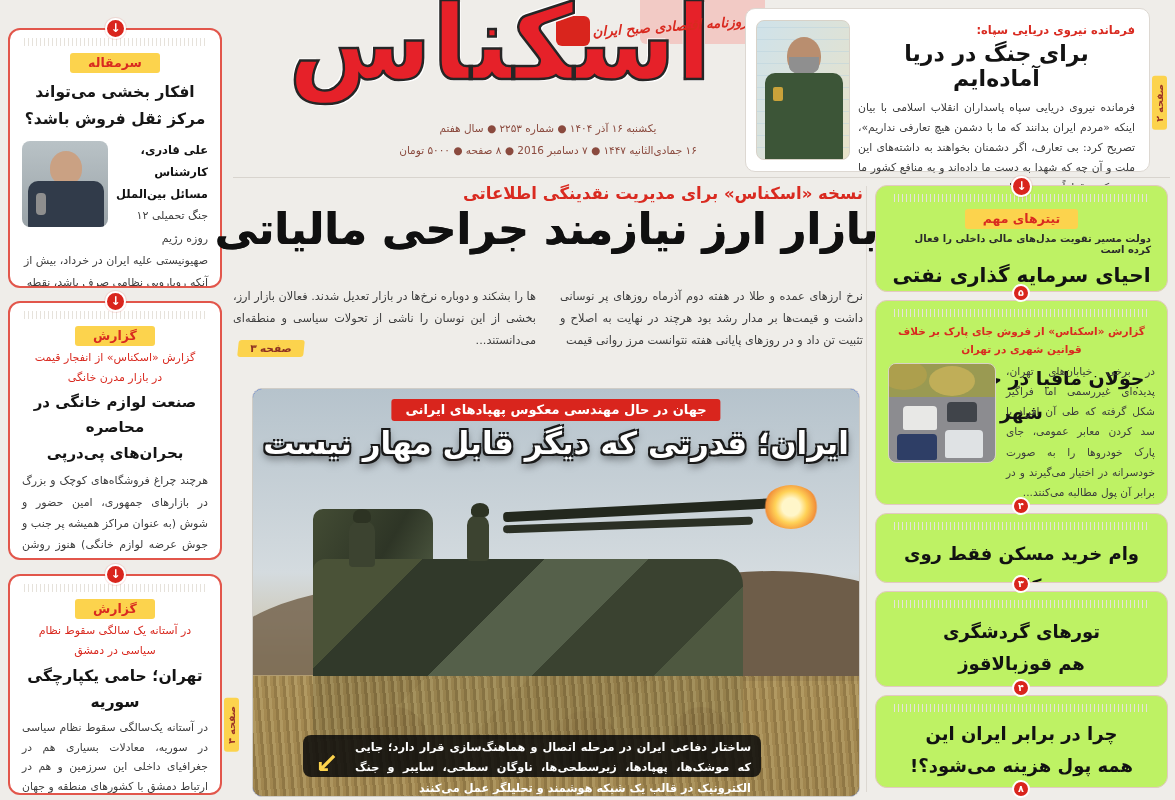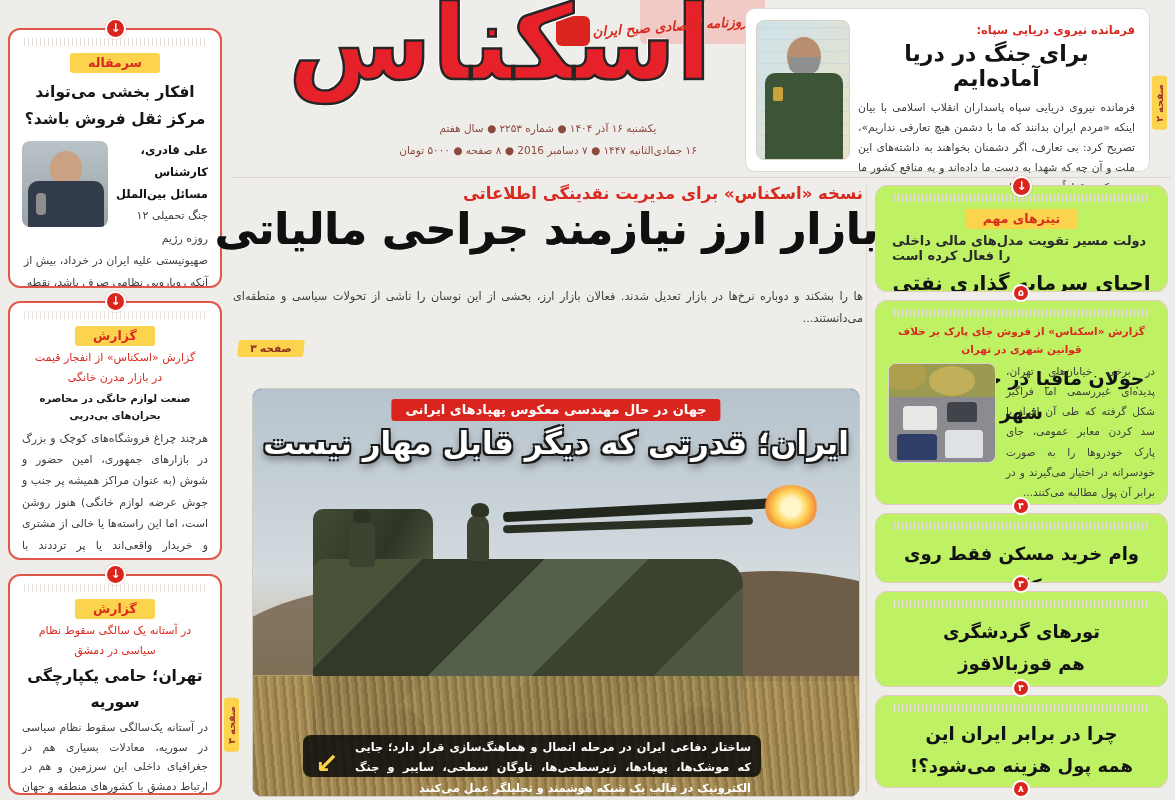--- a/index.html
+++ b/index.html
@@ -52,21 +52,21 @@
   .ed-photo .head { position:absolute; left:28px; top:10px; width:32px; height:34px; border-radius:50% 50% 45% 45%; background:#caa183; }
   .ed-photo .suit { position:absolute; left:6px; top:40px; width:76px; height:46px; border-radius:10px 10px 0 0; background:#313b4a; }
   .ed-photo .mic  { position:absolute; left:14px; top:52px; width:10px; height:22px; border-radius:4px; background:#8e8e8e; }
   .ed-author { font-weight:bold; color:#111; font-size:11.5px; line-height:1.8; text-align:justify; }
   .ed-body { color:#3d3d3d; font-size:11px; line-height:1.85; text-align:justify; }
 
   
   .ap-box { left:8px; top:301px; width:214px; height:259px; }
   .sy-box { left:8px; top:574px; width:214px; height:221px; }
   .rep-kick { color:#d92a20; font-weight:normal; font-size:11px; text-align:center; line-height:1.8; margin-top:2px; }
-  .rep-title { text-align:center; font-size:10px; font-weight:bold; color:#141414; line-height:1.7; margin-top:2px; }
+  .rep-title { text-align:center; font-size:15px; font-weight:bold; color:#141414; line-height:1.7; margin-top:2px; }
 
   
   .navy-box { position:absolute; left:745px; top:8px; width:405px; height:164px; background:#fff;
      border:1.5px solid #ddd8d2; border-radius:10px; }
   .navy-photo { position:absolute; left:10px; top:11px; width:94px; height:140px; border-radius:8px; overflow:hidden;
      background:linear-gradient(120deg,#cfe2ea,#e8e2c9); border:1px solid #d8d2c8; }
   .navy-photo .map { position:absolute; inset:0;
      background:repeating-linear-gradient(0deg, transparent 0 11px, #b9d2dd 11px 12px); opacity:.5; }
   .navy-photo .head { position:absolute; left:30px; top:16px; width:34px; height:38px; border-radius:50% 50% 46% 46%; background:#b98e6f; }
   .navy-photo .beard { position:absolute; left:32px; top:36px; width:30px; height:18px; border-radius:0 0 50% 50%; background:#8f8f8f; }
@@ -115,21 +115,21 @@
   .m-cap .arrow { position:absolute; left:12px; top:4px; color:#fcd34d; font-size:28px; font-weight:bold; }
 
   
   .sb1 { left:875px; top:185px; width:293px; height:107px; text-align:center; }
   .sb2 { left:875px; top:300px; width:293px; height:205px; }
   .sb3 { left:875px; top:513px; width:293px; height:70px; text-align:center; }
   .sb4 { left:875px; top:591px; width:293px; height:96px; text-align:center; }
   .sb5 { left:875px; top:695px; width:293px; height:93px; text-align:center; }
   .gbox::before { content:""; display:block; height:8px; margin:0 2px 6px;
      background:repeating-linear-gradient(90deg,#e6e2db 0 1px, transparent 1px 4px); }
-  .sb-kick { font-size:13px; font-weight:bold; color:#2a2a2a; text-align:left; margin-top:4px; }
+  .sb-kick { font-size:10px; font-weight:bold; color:#2a2a2a; text-align:right; margin-top:4px; }
   .sb-kick-red { font-size:10.5px; font-weight:bold; color:#d92a20; text-align:center; line-height:1.7; }
   .sb-title-lg { font-size:20px; font-weight:bold; color:#121212; text-align:center; margin-top:8px; }
   .sb-title { font-size:18px; font-weight:bold; color:#121212; text-align:center; line-height:1.8; margin-top:4px; }
   .sb2 .sb-title { margin-top:2px; }
   .sb-photo { position:absolute; left:12px; top:62px; width:108px; height:100px; border-radius:8px; overflow:hidden;
      background:linear-gradient(#9a9a52 0 34%, #8c8c90 34%); border:1px solid #d9d2c6; }
   .sb-photo .tree { position:absolute; width:46px; height:30px; border-radius:50%; background:#b2a04c; opacity:.8; }
   .sb-photo .car { position:absolute; border-radius:4px 4px 2px 2px; }
   .sb-body { position:absolute; right:12px; left:130px; top:60px; bottom:6px; font-size:10.6px; line-height:1.9;
      color:#3d3d3d; text-align:justify; }
@@ -186,20 +186,21 @@
       <div class="kick-red navy-kick">فرمانده نیروی دریایی سپاه:</div>
       <div class="navy-title">برای جنگ در دریا آماده‌ایم</div>
       <div class="body-txt navy-body">فرمانده نیروی دریایی سپاه پاسداران انقلاب اسلامی با بیان اینکه «مردم ایران بدانند که ما با دشمن هیچ تعارفی نداریم»، تصریح کرد: بی تعارف، اگر دشمنان بخواهند به داشته‌های این ملت و آن چه که شهدا به دست ما داده‌اند و به منافع کشور ما تعدی کنند، قطعاً تودهنی خواهند خورد...</div>
     </div>
   </div>
   <div class="vtab" style="left:1152px; top:76px;">صفحه ۲</div>
 
   <div class="kick-red lead-kick">نسخه «اسکناس» برای مدیریت نقدینگی اطلاعاتی</div>
   <div class="lead-title">بازار ارز نیازمند جراحی مالیاتی</div>
   <div class="lead-cols">
+    <div class="col body-txt">نرخ ارزهای عمده و طلا در هفته دوم آذرماه روزهای پر نوسانی داشت و قیمت‌ها بر مدار رشد بود هرچند در نهایت به اصلاح و تثبیت تن داد و در روزهای پایانی هفته نتوانست مرز روانی قیمت</div>
     <div class="col body-txt">ها را بشکند و دوباره نرخ‌ها در بازار تعدیل شدند. فعالان بازار ارز، بخشی از این نوسان را ناشی از تحولات سیاسی و منطقه‌ای می‌دانستند...</div>
   </div>
   <div class="htag" style="left:238px; top:340px;">صفحه ۳</div>
 
   <div class="mphoto">
     <div class="m-sky"></div>
     <div class="m-mount1"></div>
     <div class="m-mount2"></div>
     <div class="m-cab"></div>
     <div class="m-truck"></div>

